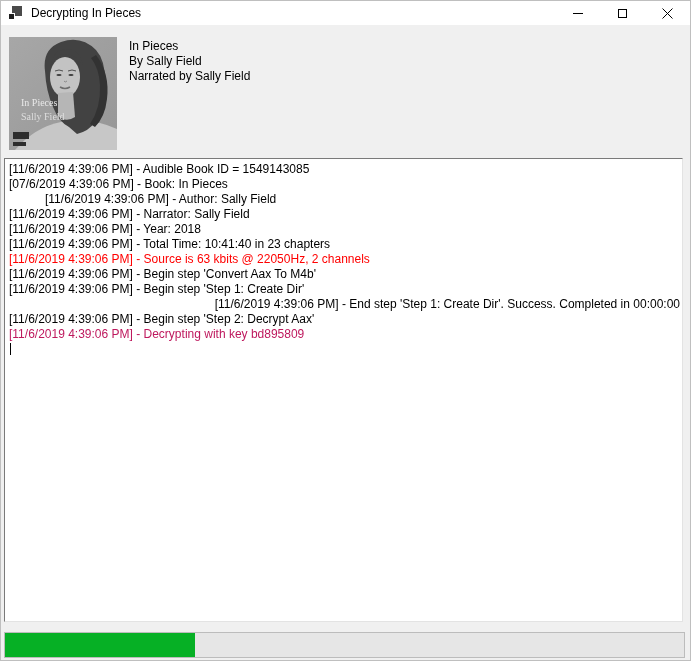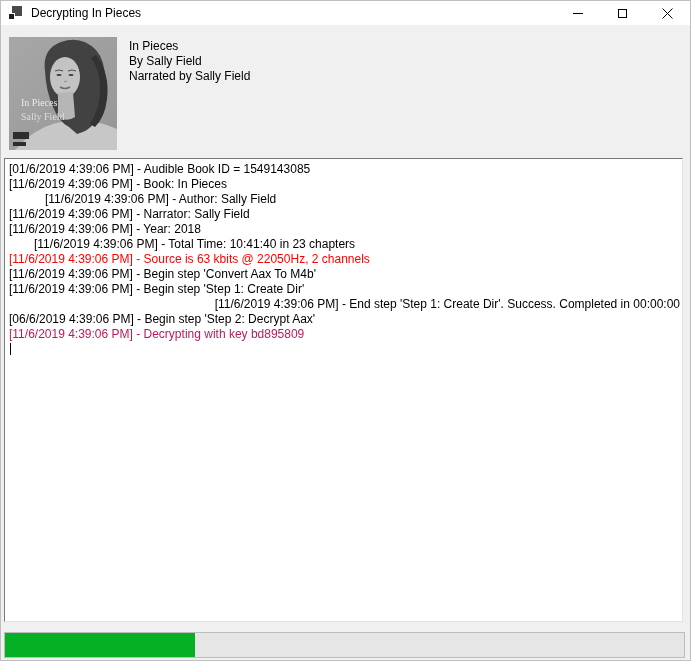--- a/index.html
+++ b/index.html
@@ -183,31 +183,31 @@
 
   <div class="book-info">
     <div>In Pieces</div>
     <div>By Sally Field</div>
     <div>Narrated by Sally Field</div>
   </div>
 
   <div class="log-box">
     <div>
 
-    <div class="log-line" style="color: rgb(0, 0, 0);">[01/6/2019 4:39:06 PM] - Audible Book ID = 1549143085</div>
-        <div class="log-line" style="color: rgb(0, 0, 0);">[11/6/2019 4:39:06 PM] - Book: In Pieces</div>
+    <div class="log-line" style="color: rgb(0, 0, 0);">[11/6/2019 4:39:06 PM] - Audible Book ID = 1549143085</div>
+        <div class="log-line" style="color: rgb(0, 0, 0);">[07/6/2019 4:39:06 PM] - Book: In Pieces</div>
         <div class="log-line" style="color: rgb(0, 0, 0); padding-left: 36px;">[11/6/2019 4:39:06 PM] - Author: Sally Field</div>
         <div class="log-line" style="color: rgb(0, 0, 0);">[11/6/2019 4:39:06 PM] - Narrator: Sally Field</div>
         <div class="log-line" style="color: rgb(0, 0, 0);">[11/6/2019 4:39:06 PM] - Year: 2018</div>
-        <div class="log-line" style="color: rgb(0, 0, 0); margin-left: 25px;">[11/6/2019 4:39:06 PM] - Total Time: 10:41:40 in 23 chapters</div>
+        <div class="log-line" style="color: rgb(0, 0, 0);">[11/6/2019 4:39:06 PM] - Total Time: 10:41:40 in 23 chapters</div>
         <div class="log-line" style="color: rgb(255, 0, 0);">[11/6/2019 4:39:06 PM] - Source is 63 kbits @ 22050Hz, 2 channels</div>
         <div class="log-line" style="color: rgb(0, 0, 0);">[11/6/2019 4:39:06 PM] - Begin step 'Convert Aax To M4b'</div>
         <div class="log-line" style="color: rgb(0, 0, 0);">[11/6/2019 4:39:06 PM] - Begin step 'Step 1: Create Dir'</div>
         <div class="log-line" style="color: rgb(0, 0, 0); text-align: right;">[11/6/2019 4:39:06 PM] - End step 'Step 1: Create Dir'. Success. Completed in 00:00:00</div>
-        <div class="log-line" style="color: rgb(0, 0, 0);">[06/6/2019 4:39:06 PM] - Begin step 'Step 2: Decrypt Aax'</div>
+        <div class="log-line" style="color: rgb(0, 0, 0);">[11/6/2019 4:39:06 PM] - Begin step 'Step 2: Decrypt Aax'</div>
         <div class="log-line" style="color: #be185d;">[11/6/2019 4:39:06 PM] - Decrypting with key bd895809</div>
       </div>
     <div class="caret"></div>
   </div>
 
   <div class="progress-track" style="background: rgb(230, 230, 230);">
     <div class="progress-fill" style="width: 28%; background: rgb(6, 176, 37);"></div>
   </div>
 
 </div>

